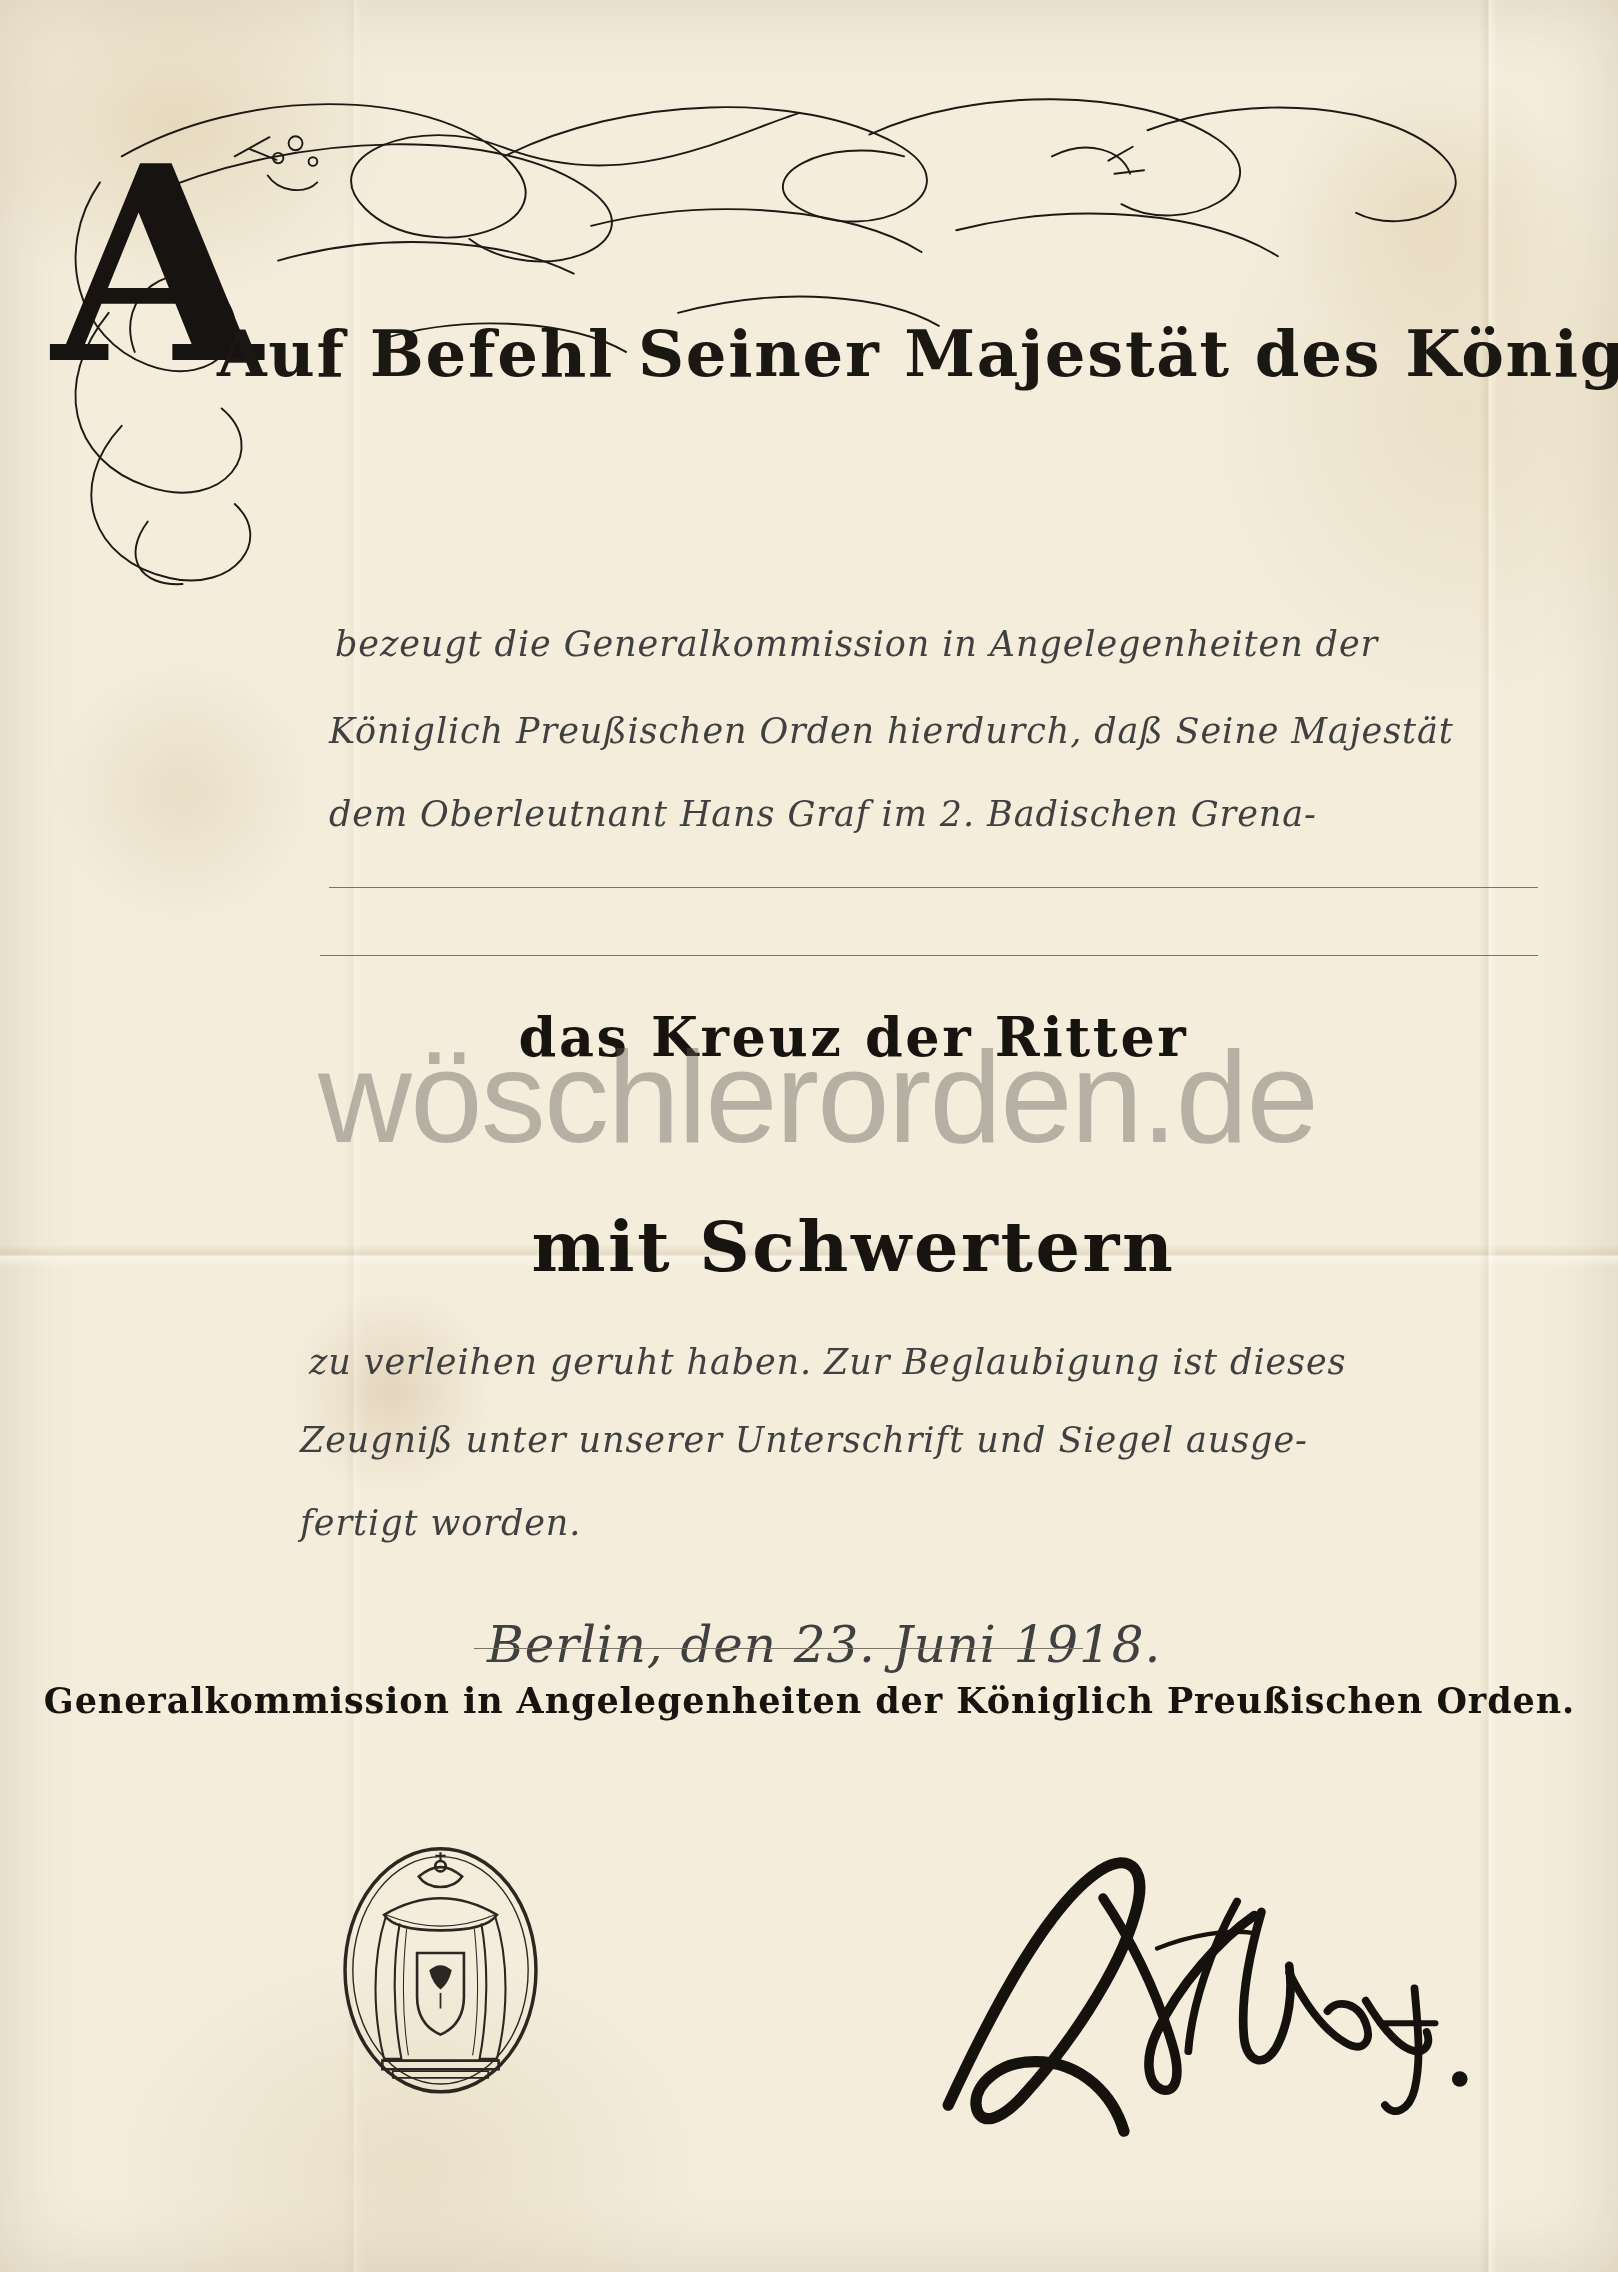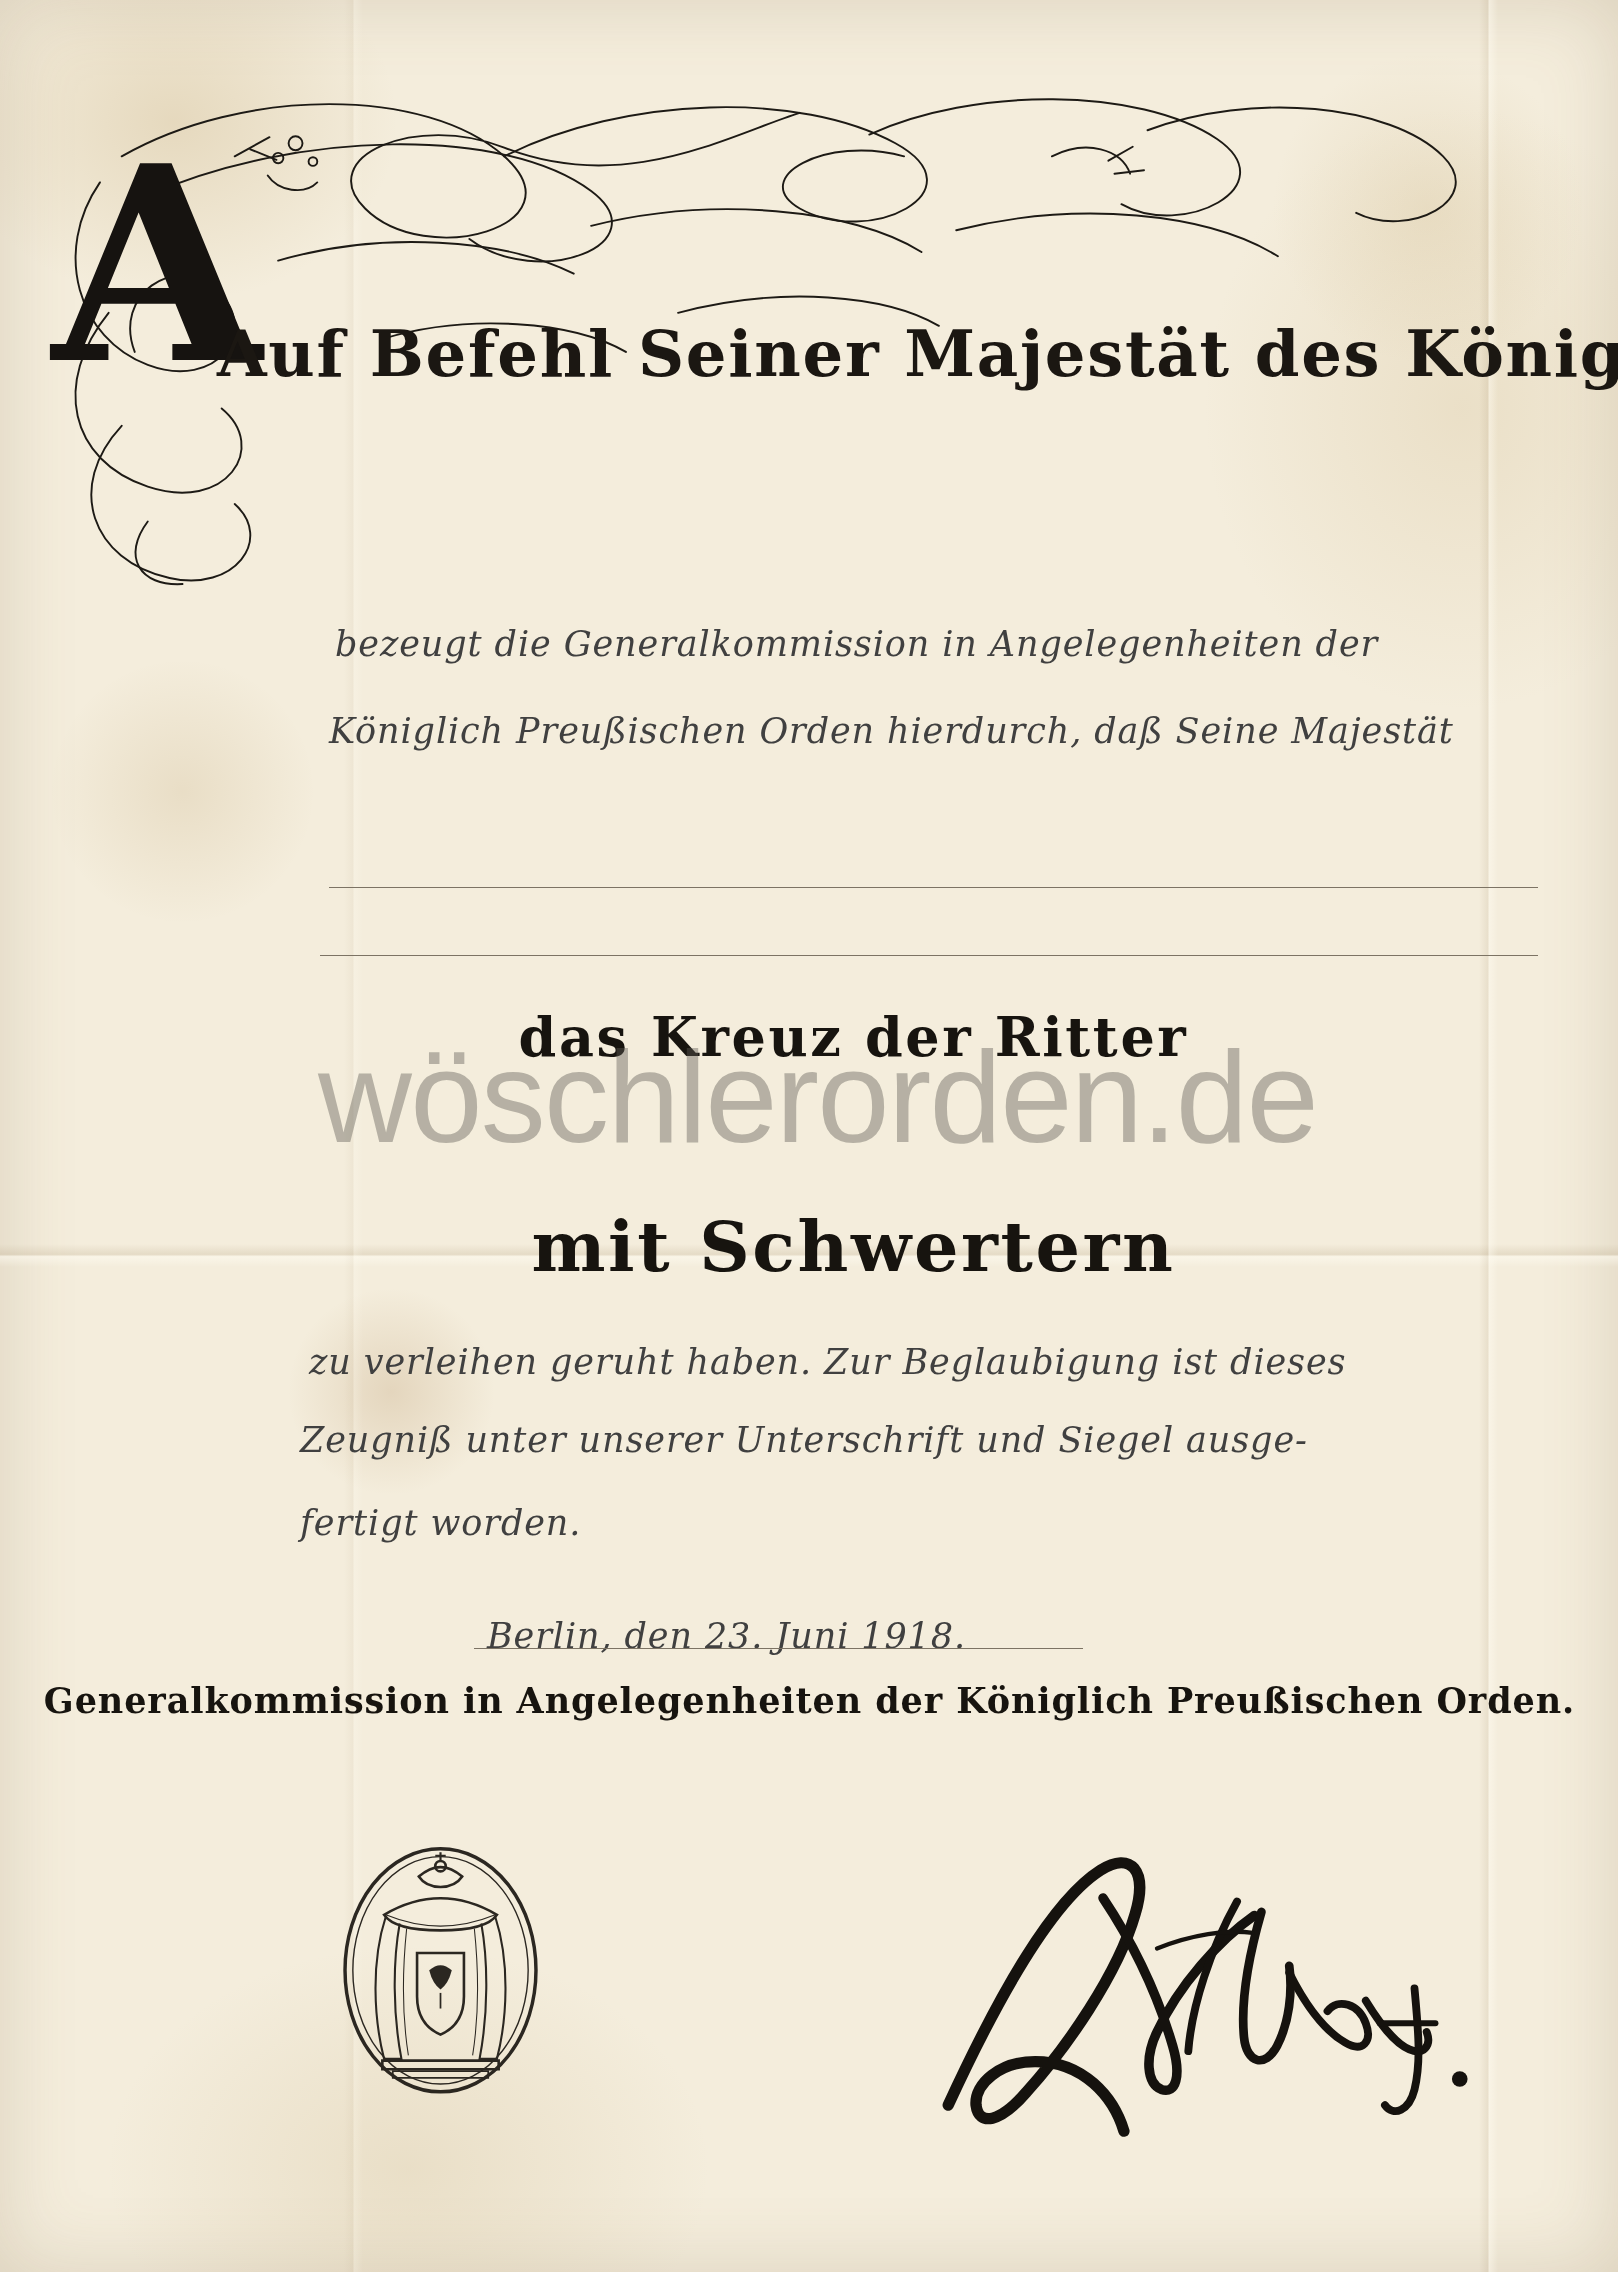--- a/index.html
+++ b/index.html
@@ -117,21 +117,21 @@
   #award1 { top: 1005px; font-size: 54px; letter-spacing: 2.6px; }
   #award2 { top: 1105px; font-size: 49px; letter-spacing: 1.7px; }
   #award3 { top: 1205px; font-size: 70px; letter-spacing: 2.6px; }
 
   #closing1 { left: 309px; top: 1318px; }
   #closing2 { left: 300px; top: 1396px; }
   #closing3 { left: 300px; top: 1479px; }
 
   #place-date {
     position: absolute; left: 487px; top: 1592px;
-    font-size: 35px;
+    font-size: 50px;
     text-align: right;
   }
   .date-rule {
     position: absolute; left: 474px; top: 1648px; width: 609px; height: 0.9px;
     background: #7c7364;
   }
 
   #authority {
     position: absolute; left: 0; width: 100%; top: 1680px;
     text-align: center;
@@ -211,20 +211,21 @@
       <path d="M1255 125 l 28 -16 M1262 140 l 34 -4"></path>
     </svg>
   </div>
 
   <div id="dropcap" class="fraktur">A</div>
 
   <div id="headline" class="blk fraktur">Auf Befehl Seiner Majestät des Königs</div>
 
   <div class="body-line script" style="left:335px; top:600px;">bezeugt die Generalkommission in Angelegenheiten der</div>
   <div class="body-line script" style="left:329px; top:687px;">Königlich Preußischen Orden hierdurch, daß Seine Majestät</div>
+  <div class="body-line script" style="left:329px; top:770px;">dem Oberleutnant Hans Graf im 2. Badischen Grena-</div>
 
   <div class="ruled-line" style="left:329px; top:887px; width:1209px;"></div>
   <div class="ruled-line" style="left:320px; top:955px; width:1218px;"></div>
 
   <div id="award1" class="center-fraktur">das Kreuz der Ritter</div>
   <div id="award3" class="center-fraktur">mit Schwertern</div>
 
   <div id="closing1" class="body-line script">zu verleihen geruht haben. Zur Beglaubigung ist dieses</div>
   <div id="closing2" class="body-line script">Zeugniß unter unserer Unterschrift und Siegel ausge-</div>
   <div id="closing3" class="body-line script">fertigt worden.</div>

